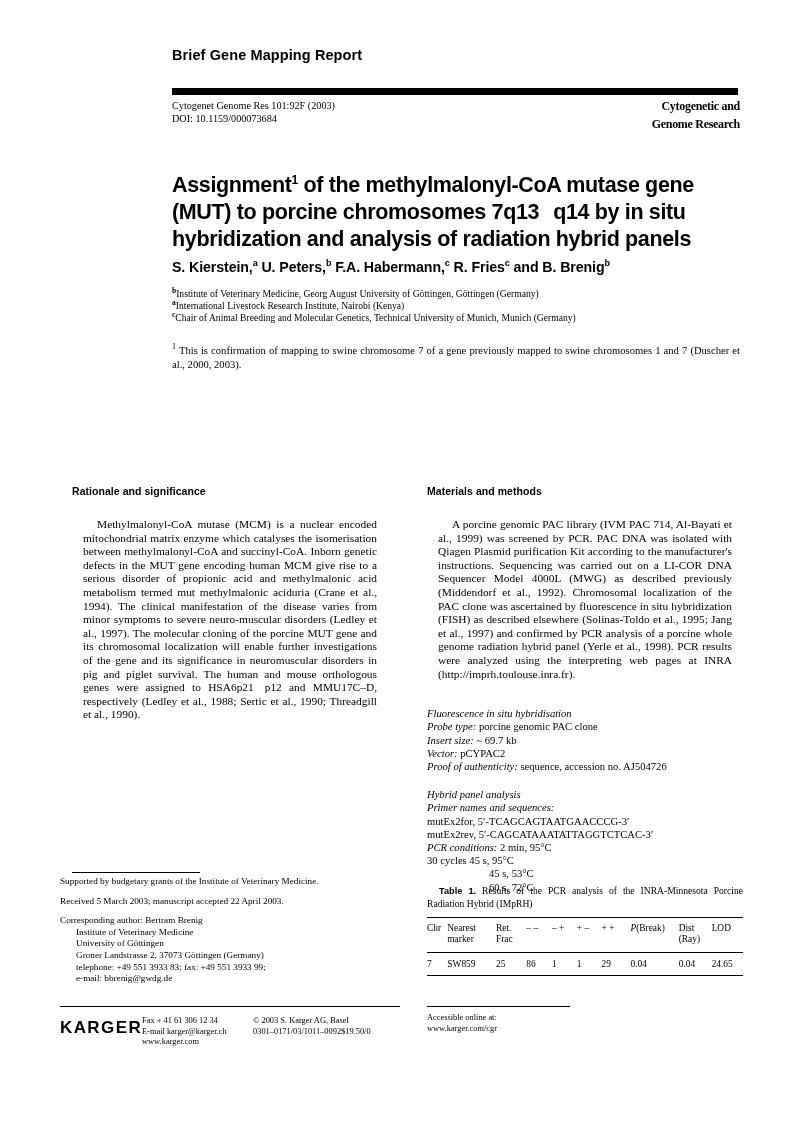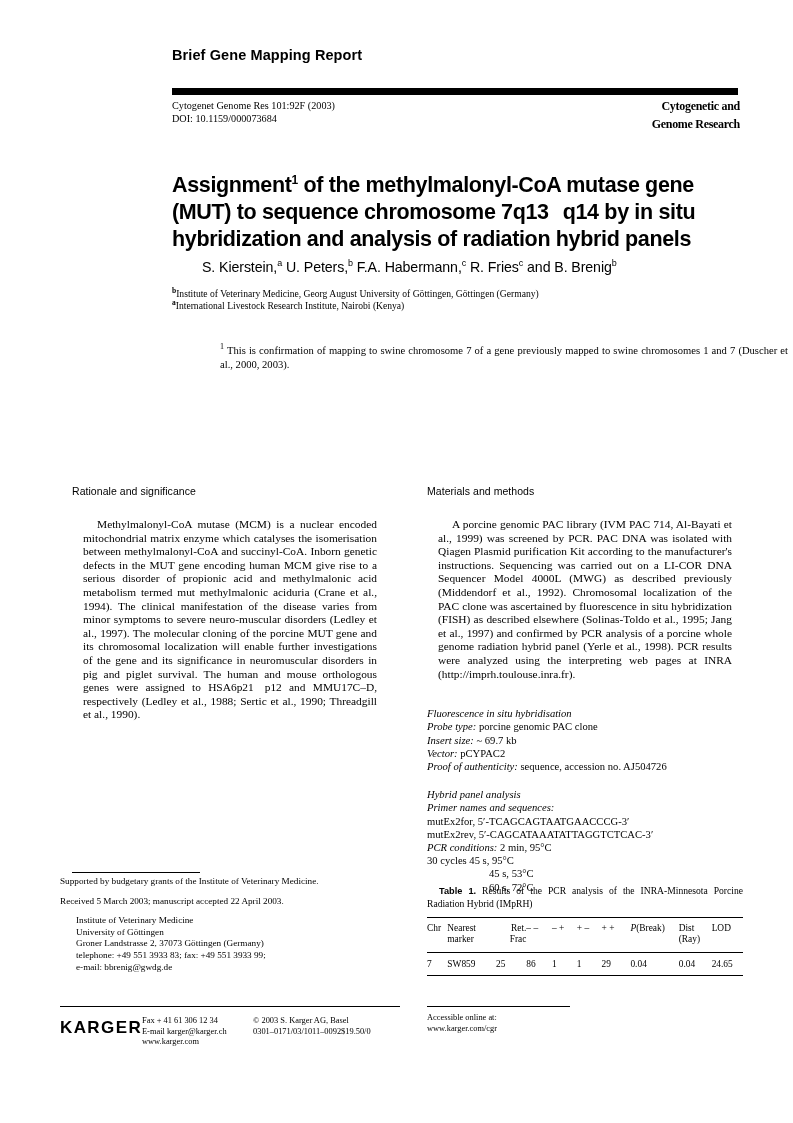--- a/index.html
+++ b/index.html
@@ -78,24 +78,23 @@
     line-height: 0;
   }
   .title .gap { display: inline-block; width: 14px; }
 
   .authors {
     position: absolute;
     left: 172px;
     top: 259px;
     width: 570px;
     font-family: "Liberation Sans", sans-serif;
-    font-weight: normal;
+    font-weight: bold;
     font-size: 14.2px;
     letter-spacing: -0.1px;
-    margin-left: 30px;
   }
   .authors sup {
     font-size: 9px;
     vertical-align: super;
     line-height: 0;
   }
 
   .affiliations {
     position: absolute;
     left: 172px;
@@ -112,21 +111,20 @@
   }
 
   .footnote-1 {
     position: absolute;
     left: 172px;
     top: 344px;
     width: 568px;
     font-size: 10.6px;
     line-height: 14px;
     text-align: justify;
-    margin-left: 48px;
   }
   .footnote-1 sup {
     font-size: 8px;
     vertical-align: super;
     line-height: 0;
   }
 
   
   .col-left {
     position: absolute;
@@ -135,21 +133,21 @@
     width: 316px;
   }
   .col-right {
     position: absolute;
     left: 427px;
     top: 485px;
     width: 316px;
   }
   .sec-head {
     font-family: "Liberation Sans", sans-serif;
-    font-weight: normal;
+    font-weight: bold;
     font-size: 10.5px;
     margin-bottom: 21px;
     letter-spacing: 0.05px;
   }
   .para {
     font-size: 11.4px;
     line-height: 13.6px;
     text-align: justify;
     text-indent: 14px;
     margin: 11px;
@@ -275,21 +273,21 @@
   }
   table.rh tbody td {
     padding-top: 6px;
     padding-bottom: 6px;
   }
   table.rh tbody {
     border-bottom: 1.1px solid #000;
   }
   table.rh .c-chr   { width: 22px; }
   table.rh .c-mark  { width: 54px; }
-  table.rh .c-ret   { width: 34px; text-align: right; }
+  table.rh .c-ret   { width: 34px; }
   table.rh .c-mm    { width: 30px; }
   table.rh .c-mp    { width: 30px; }
   table.rh .c-pm    { width: 30px; }
   table.rh .c-pp    { width: 34px; }
   table.rh .c-pbr   { width: 52px; }
   table.rh .c-dist  { width: 36px; }
   table.rh .c-lod   { width: 34px; }
   table.rh .it { font-style: italic; }
   .hdr-sub { display: block; }
 </style>
@@ -304,29 +302,30 @@
   <div class="journal-ref">
     <div>Cytogenet Genome Res 101:92F (2003)</div>
     <div>DOI: 10.1159/000073684</div>
   </div>
 
   <div class="journal-logo">
     <div>Cytogenetic and</div>
     <div>Genome Research</div>
   </div>
 
-  <h1 class="title"><span>Assignment</span><sup>1</sup><span> of the methylmalonyl-CoA mutase gene</span> <span>(MUT) to sequence chromosome 7q13</span><span class="gap"></span><span>q14 by in situ</span> <span>hybridization and analysis of radiation hybrid panels</span></h1>
+  <h1 class="title"><span>Assignment</span><sup>1</sup><span> of the methylmalonyl-CoA mutase gene</span> <span>(MUT) to porcine chromosomes 7q13</span><span class="gap"></span><span>q14 by in situ</span> <span>hybridization and analysis of radiation hybrid panels</span></h1>
 
   <div class="authors">
     <span>S. Kierstein,</span><sup>a</sup><span> U. Peters,</span><sup>b</sup><span> F.A. Habermann,</span><sup>c</sup><span> R. Fries</span><sup>c</sup><span> and B.  Brenig</span><sup>b</sup>
   </div>
 
   <div class="affiliations">
     <div><sup>b</sup><span>Institute of Veterinary Medicine, Georg August University of Göttingen, Göttingen (Germany)</span></div>
     <div><sup>a</sup><span>International Livestock Research Institute, Nairobi (Kenya)</span></div>
+    <div><sup>c</sup><span>Chair of Animal Breeding and Molecular Genetics, Technical University of Munich, Munich (Germany)</span></div>
   </div>
 
   <div class="footnote-1"><sup>1</sup><span> This is confirmation of mapping to swine chromosome 7 of a gene previously mapped to swine chromosomes 1 and 7 (Duscher et al., 2000, 2003).</span></div>
 
   <div class="col-left">
     <div class="sec-head">Rationale and significance</div>
     <p class="para"><span>Methylmalonyl-CoA mutase (MCM) is a nuclear encoded mitochondrial matrix enzyme which catalyses the isomerisation between methylmalonyl-CoA and succinyl-CoA. Inborn genetic defects in the MUT gene encoding human MCM give rise to a serious disorder of propionic acid and methylmalonic acid metabolism termed mut methylmalonic aciduria (Crane et al., 1994). The clinical manifestation of the disease varies from minor symptoms to severe neuro-muscular disorders (Ledley et al., 1997). The molecular cloning of the porcine MUT gene and its chromosomal localization will enable further investigations of the gene and its significance in neuromuscular disorders in pig and piglet survival. The human and mouse orthologous genes were assigned to HSA6p21</span><span class="gap"></span><span>p12 and MMU17C–D, respectively (Ledley et al., 1988; Sertic et al., 1990; Threadgill et al., 1990).</span></p>
   </div>
 
   <div class="col-right">
@@ -355,20 +354,21 @@
       <div><span class="indent-deep"></span><span>45 s, 53°C</span></div>
       <div><span class="indent-deep"></span><span>60 s, 72°C</span></div>
     </div>
   </div>
 
   <div class="foot-rule"></div>
   <div class="foot-notes">
     <div class="grp">Supported by budgetary grants of the Institute of Veterinary Medicine.</div>
     <div class="grp">Received 5 March 2003; manuscript accepted 22 April 2003.</div>
     <div class="grp">
+      <div>Corresponding author: Bertram Brenig</div>
       <div class="ind">Institute of Veterinary Medicine</div>
       <div class="ind">University of Göttingen</div>
       <div class="ind">Groner Landstrasse 2, 37073 Göttingen (Germany)</div>
       <div class="ind">telephone: +49 551 3933 83; fax: +49 551 3933 99;</div>
       <div class="ind">e-mail: bbrenig@gwdg.de</div>
     </div>
   </div>
 
   <div class="table-wrap">
     <div class="table-caption"><b>Table 1.</b><span> Results of the PCR analysis of the INRA-Minnesota Porcine Radiation Hybrid (IMpRH)</span></div>

